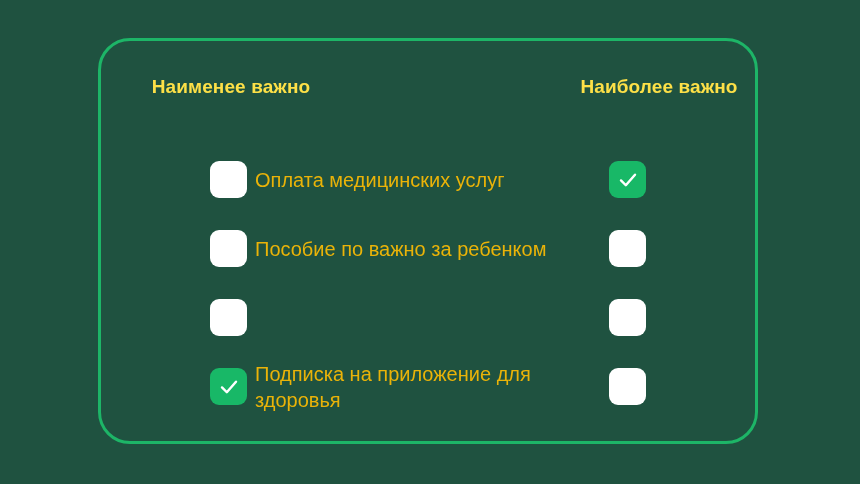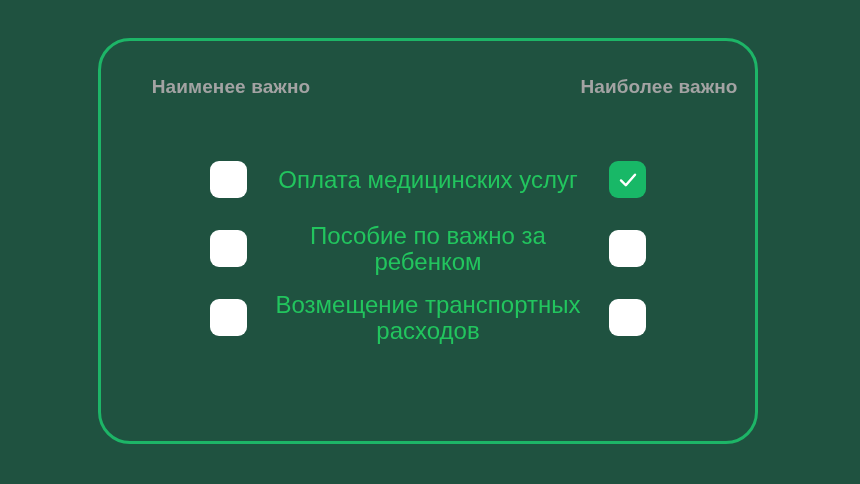--- a/index.html
+++ b/index.html
@@ -34,21 +34,21 @@
     position: absolute;
     left: 0;
     top: 32px;
     width: 100%;
     height: 70px;
   }
   .hdr {
     position: absolute;
     top: 0;
     width: 190px;
-    color: #a3a3a3;
+    color: #fde047;
     font-weight: bold;
     font-size: 19px;
     line-height: 27px;
     text-align: center;
     letter-spacing: 0.1px;
   }
   .hdr-left  { left: 35px; }
   .hdr-right { left: 463px; }
   
   .rows {
@@ -61,24 +61,24 @@
     position: relative;
     display: flex;
     align-items: center;
     justify-content: space-between;
     height: 69px;
     padding: 0 109px;
     box-sizing: border-box;
   }
   .row .label {
     flex: 1 1 auto;
-    color: #22c55e;
-    font-size: 24px;
+    color: #eab308;
+    font-size: 20px;
     line-height: 26px;
-    text-align: center;
+    text-align: left;
     padding: 0 8px;
     white-space: pre-line;
   }
   .cb {
     flex: 0 0 auto;
     width: 37px;
     height: 37px;
     border-radius: 9px;
     background: #ffffff;
     position: relative;
@@ -121,20 +121,28 @@
             </svg>
           </div>
         </div>
         <div class="row">
           <div class="cb"></div>
           <div class="label">Пособие по важно за ребенком</div>
           <div class="cb"></div>
         </div>
         <div class="row">
           <div class="cb"></div>
-          <div class="label">Возмещение транспортных
-расходов</div>
+          <div class="cb"></div>
+        </div>
+        <div class="row">
+          <div class="cb checked">
+            <svg class="tick" viewBox="0 0 24 24" fill="none" xmlns="http://www.w3.org/2000/svg">
+              <path d="M4 12.5L9.5 18L20 6" stroke="#ffffff" stroke-width="2.8" stroke-linecap="round" stroke-linejoin="round"></path>
+            </svg>
+          </div>
+          <div class="label">Подписка на приложение для
+здоровья</div>
           <div class="cb"></div>
         </div>
       </div>
 
   </div>
 </div>
 
 </body></html>

